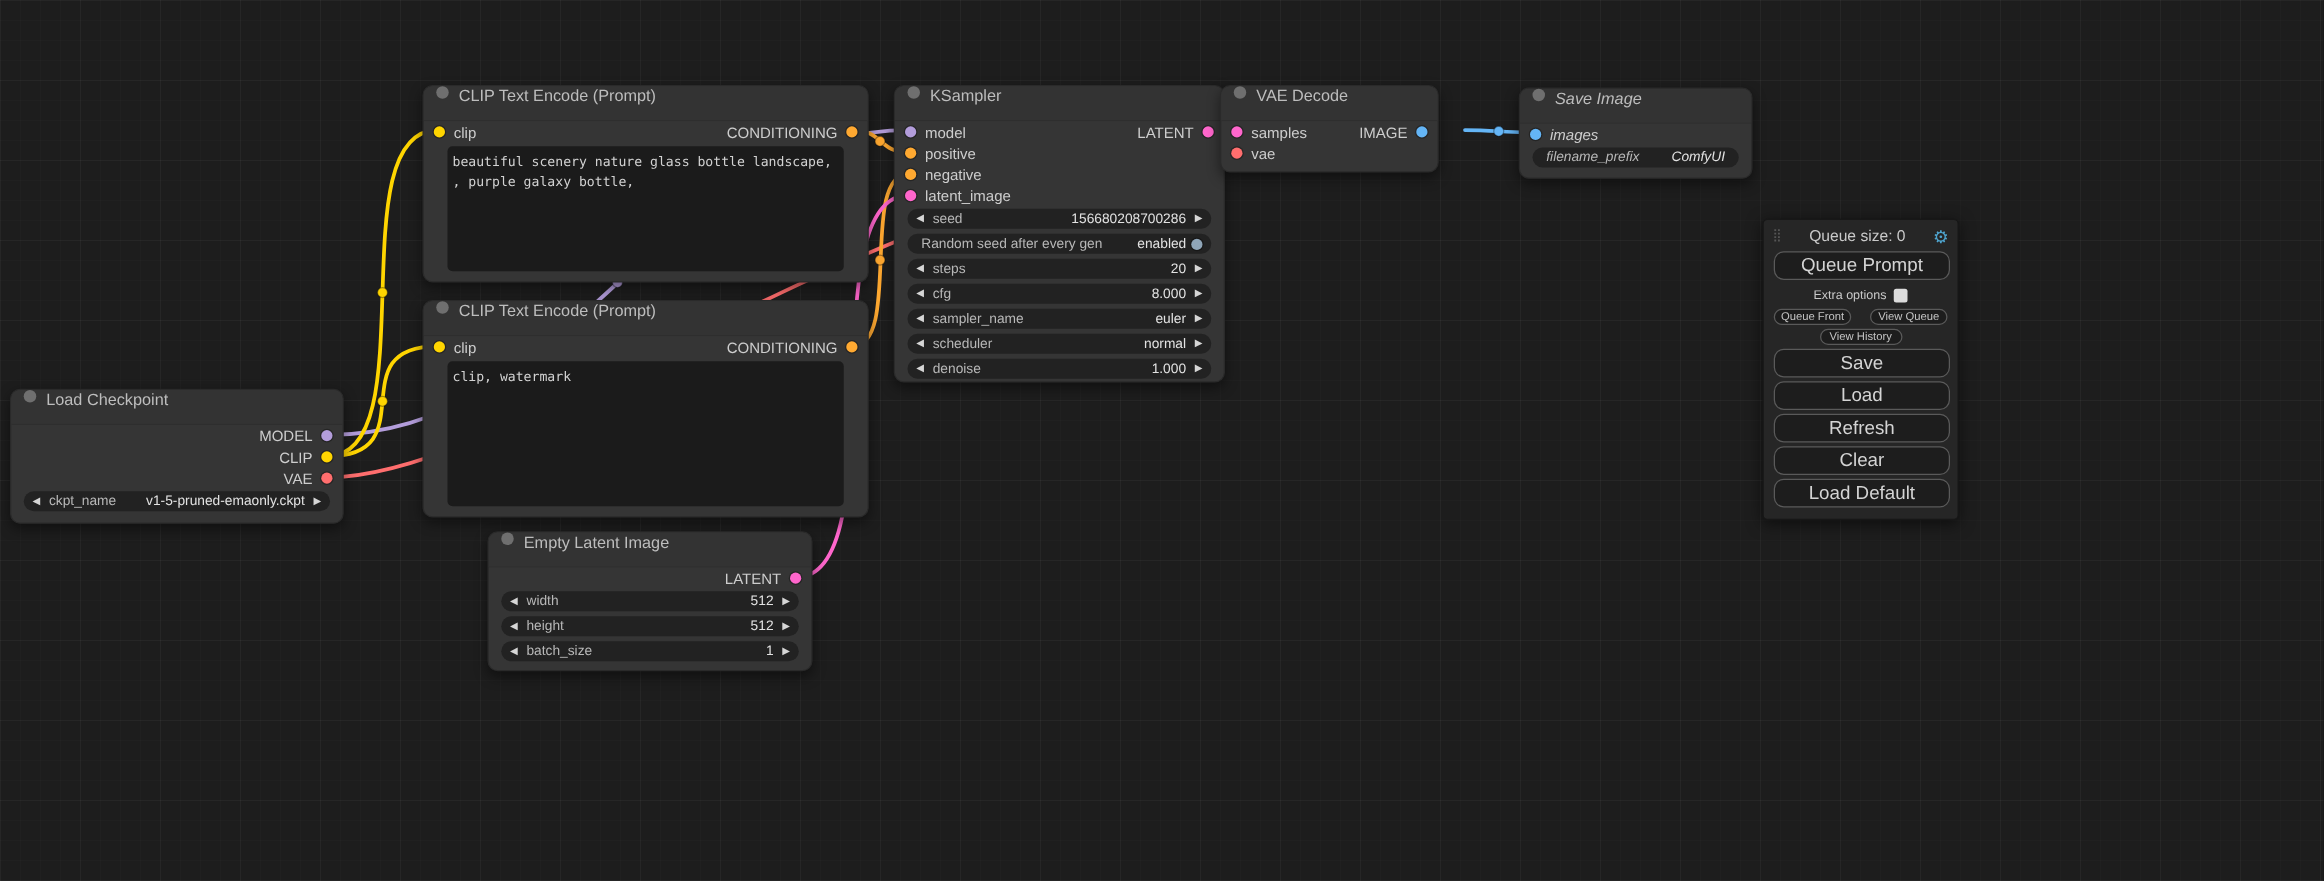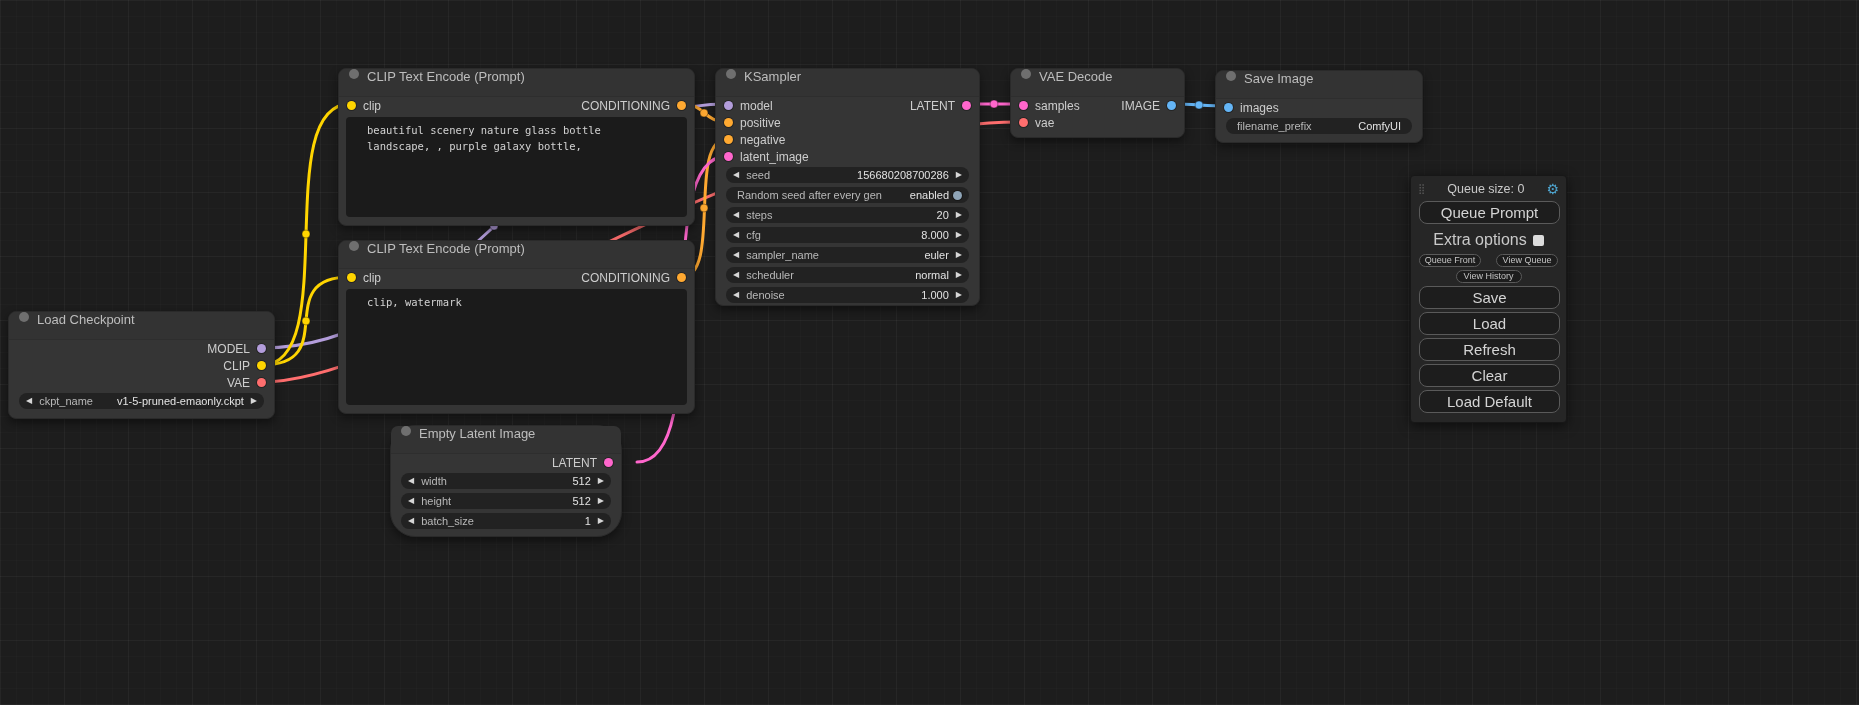--- a/index.html
+++ b/index.html
@@ -31,36 +31,36 @@
   .sg.out .pin{margin-left:7px}
   .widgets{display:flex;flex-direction:column;gap:4px;padding:2px 0}
   .widget{flex:none;height:16px;margin:0 10px;background:#222;border-radius:8px;display:flex;
     align-items:center;padding:0 7px;font-size:11px;color:#b8b8b8}
   .warrow{font-size:8px;color:#d6d6d6;line-height:1}
   .wlabel{margin-left:7px;white-space:nowrap}
   .wvalue{margin-left:auto;margin-right:7px;color:#e2e2e2;white-space:nowrap}
   .widget.noarrows .wlabel{margin-left:4px}
   .widget.noarrows .wvalue{margin-right:4px}
   .toggle-dot{width:9px;height:9px;border-radius:50%;flex:none;box-shadow:0 0 0 1px rgba(0,0,0,.3)}
-  .ta{flex:1;margin:3px 7px 8px;background:#1b1b1b;border-radius:4px;padding:5px 21px;
+  .ta{flex:1;margin:3px 19px 8px;background:#1b1b1b;border-radius:4px;padding:5px 4px;
     font-family:"DejaVu Sans Mono",monospace;font-size:10.5px;line-height:1.55;color:#d2d2d2;
     white-space:pre-wrap;overflow:hidden}
   .menu{position:absolute;z-index:3;left:1410px;top:175px;width:157px;background:#262626;
     border:1px solid #171717;border-radius:4px;box-shadow:0 3px 12px rgba(0,0,0,.55);
     padding:4px 0 9px;color:#c9c9c9}
   .mhead{height:18px;display:flex;align-items:center;padding:0 7px;gap:4px}
   .drag{color:#555;font-size:10px;line-height:1;cursor:grab}
   .qsize{flex:1;text-align:center;font-size:12.5px}
   .gear{font-size:14px;line-height:1;cursor:pointer}
   .btn{display:block;background:#1d1d1d;border:1px solid #5a5a5a;border-radius:8px;color:#d4d4d4;
     font-family:Liberation Sans, sans-serif;cursor:pointer}
   .btn.lg{height:23px;margin:3px 8px 0;width:141px;font-size:15px;line-height:1}
   .btn.sm{height:13px;font-size:9px;line-height:1;padding:0;color:#c4c4c4}
   .btn.first{}
-  .extra{display:flex;align-items:center;justify-content:center;gap:6px;margin-top:7px;font-size:16px}
+  .extra{display:flex;justify-content:center;gap:6px;margin-top:7px;font-size:10px}
   .chk{width:11px;height:11px;background:#dcdcdc;border-radius:2px;cursor:pointer}
   .smrow{display:flex;gap:15px;margin:5px 8px 0}
   .smrow .btn{flex:1}
   .hrow{display:flex;justify-content:center;margin-top:3px}
   .hrow .btn{width:66px}
 </style>
 </head>
 <body>
 
 <div class="canvas">
@@ -146,21 +146,21 @@
         <span>clip</span>
       </span>
       <span class="sg out">
         <span>CONDITIONING</span>
         <span class="pin" style="background: rgb(255, 169, 49);"></span>
       </span>
     </div>
     <div class="ta">clip, watermark</div>
   </div>
 
-  <div class="node" style="left:390px;top:425px;width:232px;height:112px;border-radius:25px;">
+  <div class="node" style="left:390px;top:425px;width:260px;height:112px;">
     <div class="ntitle">
       <span class="tdot"></span>
       <span>Empty Latent Image</span>
     </div>
     <div class="srow out">
       <span>LATENT</span>
       <span class="pin" style="background: rgb(255, 102, 204);"></span>
     </div>
     <div class="widgets">
       <div class="widget">
@@ -249,42 +249,42 @@
       </div>
       <div class="widget">
         <span class="warrow">◀</span>
         <span class="wlabel">denoise</span>
         <span class="wvalue">1.000</span>
         <span class="warrow">▶</span>
       </div>
     </div>
   </div>
 
-  <div class="node" style="left:1010px;top:68px;width:175px;height:70px;">
+  <div class="node" style="left:976px;top:68px;width:175px;height:70px;">
     <div class="ntitle">
       <span class="tdot"></span>
       <span>VAE Decode</span>
     </div>
     <div class="srow dual">
       <span class="sg in">
         <span class="pin" style="background: rgb(255, 102, 204);"></span>
         <span>samples</span>
       </span>
       <span class="sg out">
         <span>IMAGE</span>
         <span class="pin" style="background: rgb(100, 181, 246);"></span>
       </span>
     </div>
     <div class="srow in">
       <span class="pin" style="background: rgb(255, 110, 110);"></span>
       <span>vae</span>
     </div>
   </div>
 
-  <div class="node" style="left:1215px;top:70px;width:208px;height:73px;">
+  <div class="node" style="left:1215px;top:70px;width:187px;height:73px;font-style:italic;">
     <div class="ntitle">
       <span class="tdot"></span>
       <span>Save Image</span>
     </div>
     <div class="srow in">
       <span class="pin" style="background: rgb(100, 181, 246);"></span>
       <span>images</span>
     </div>
     <div class="widgets">
       <div class="widget noarrows">

